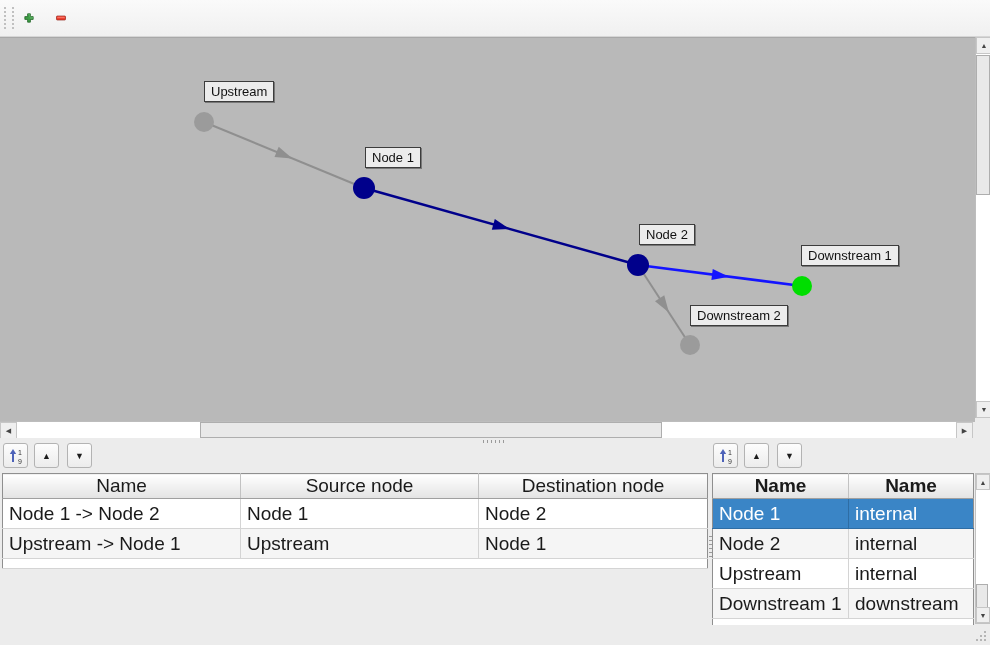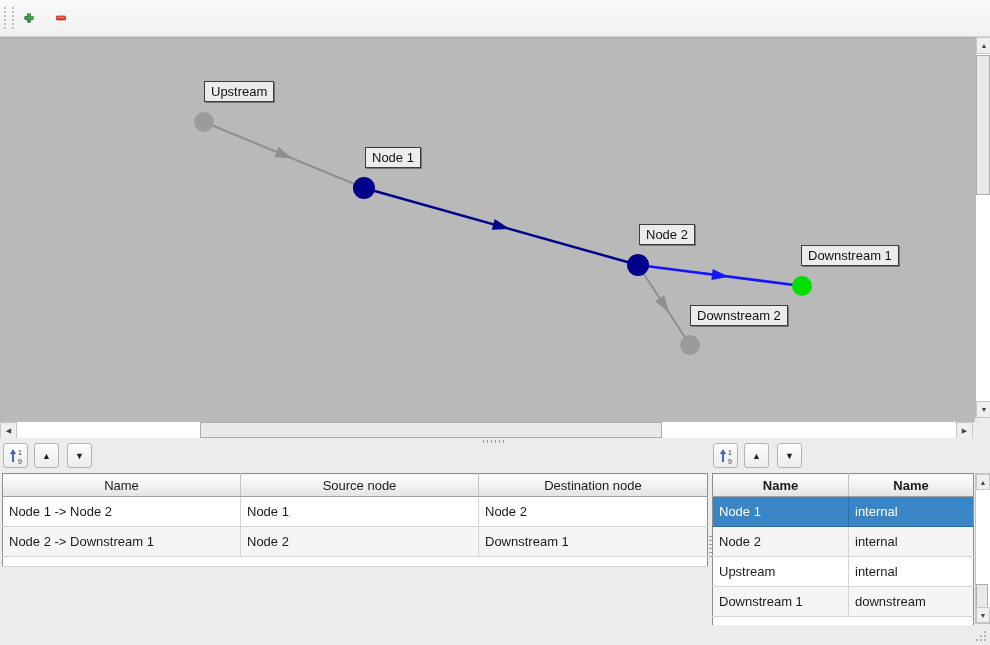--- a/index.html
+++ b/index.html
@@ -62,21 +62,21 @@
 
   
   .panel-bar{position:absolute;left:0;top:443px;width:990px;height:28px;background:#ececec;}
   .mini-btn{position:absolute;top:0;width:25px;height:25px;border:1px solid #b3b3b3;border-radius:3px;
             background:linear-gradient(#fdfdfd,#ececec);display:flex;align-items:center;
             justify-content:center;font-size:9px;color:#1c1c1c;cursor:pointer;padding:0;}
   .g1-sort{left:3px;} .g1-up{left:34px;} .g1-down{left:67px;}
   .g2-sort{left:713px;} .g2-up{left:744px;} .g2-down{left:777px;}
 
   
-  table{border-collapse:collapse;table-layout:fixed;font-size:13px;background:#fff;}
+  table{border-collapse:collapse;table-layout:fixed;font-size:19px;background:#fff;}
   .edges-table{position:absolute;left:2px;top:473px;width:706px;border:1px solid #8f8f8f;}
   .nodes-table{position:absolute;left:712px;top:473px;width:262px;border:1px solid #8f8f8f;}
   th{height:20px;font-weight:normal;text-align:center;
      background:linear-gradient(#ffffff,#e3e3e3);
      border-right:1px solid #c2c2c2;border-bottom:1px solid #9f9f9f;
      overflow:hidden;white-space:nowrap;}
   .nodes-table th{font-weight:bold;}
   th:last-child{border-right:none;}
   td{height:29px;padding:0 0 0 6px;border-right:1px solid #d4d4d4;border-bottom:1px solid #d4d4d4;
      overflow:hidden;white-space:nowrap;}
@@ -192,23 +192,23 @@
         <th>Destination node</th>
       </tr>
     </thead>
     <tbody>
         <tr>
           <td>Node 1 -&gt; Node 2</td>
           <td>Node 1</td>
           <td>Node 2</td>
         </tr>
         <tr>
-          <td>Node 2 -&gt; Downstream 1</td>
-          <td>Node 2</td>
-          <td>Downstream 1</td>
+          <td>Upstream -&gt; Node 1</td>
+          <td>Upstream</td>
+          <td>Node 1</td>
         </tr>
         <tr class="empty-row">
           <td colspan="3"></td>
         </tr>
       </tbody>
   </table>
 
   <div class="v-splitter">
     <div class="dots"></div>
   </div>

